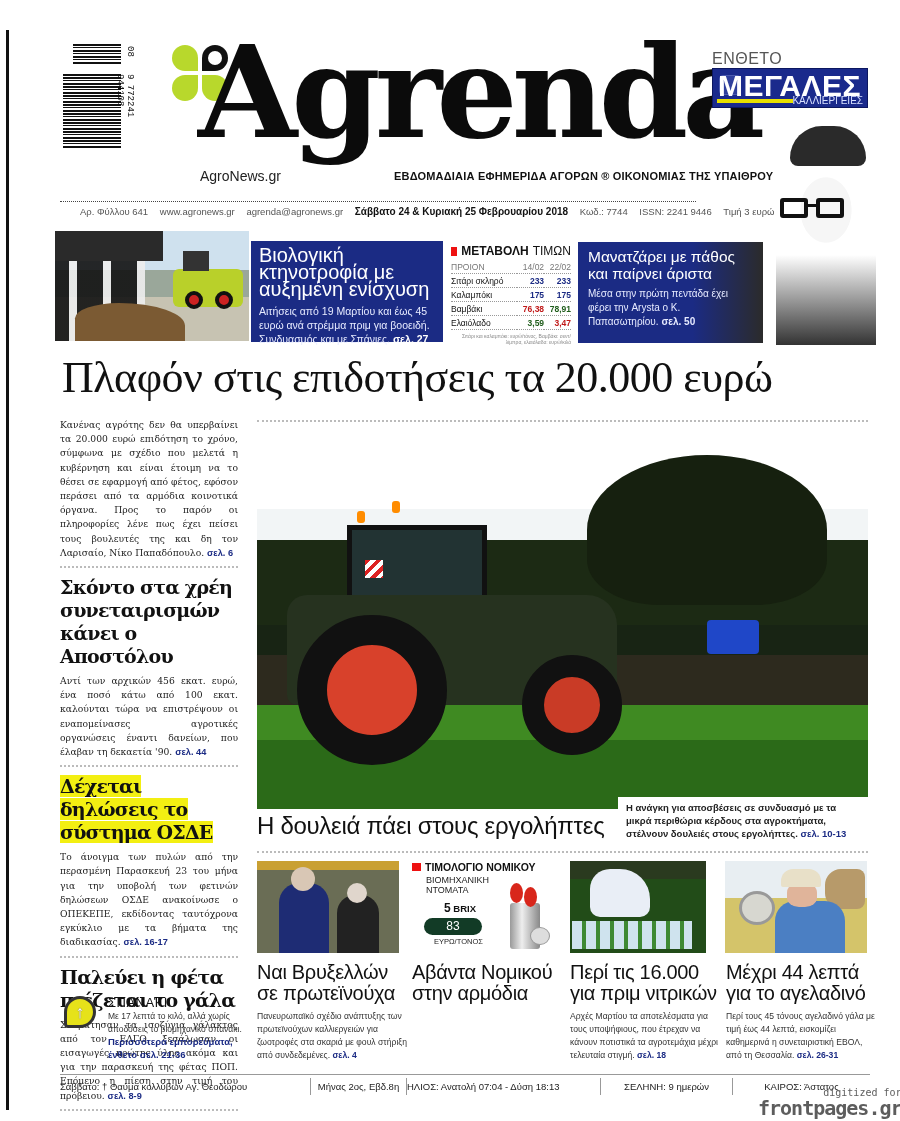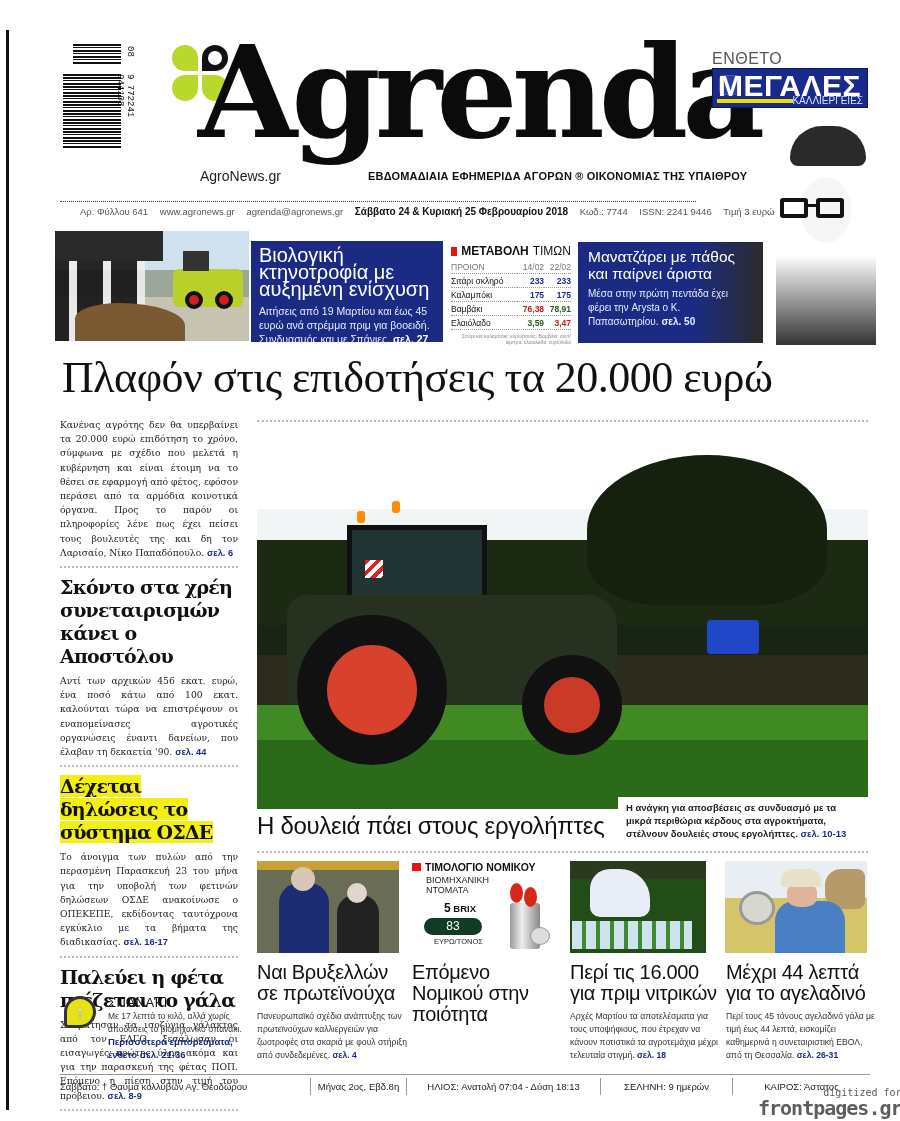--- a/index.html
+++ b/index.html
@@ -20,21 +20,21 @@
   .clover { left: 172px; top: 45px; width: 58px; height: 58px; }
   .clover span { position:absolute; width:26px; height:26px; background:#b8d82c; }
   .clover .a { left:0; top:0; border-radius: 50% 50% 0 50%; }
   .clover .b { left:30px; top:0; border-radius: 50% 50% 50% 0; background:#111; }
   .clover .b::after { content:""; position:absolute; left:6px; top:6px; width:14px; height:14px; border-radius:50%; background:#fff; }
   .clover .c { left:0; top:30px; border-radius: 50% 0 50% 50%; }
   .clover .d { left:30px; top:30px; border-radius: 0 50% 50% 50%; }
 
   .logo { left: 198px; top: 28px; font-family: "DejaVu Serif", serif; font-weight: bold; font-size: 128px; letter-spacing: -6px; line-height: 1; color: #0b0b0b; }
   .site { left: 200px; top: 168px; font-size: 14px; color: #222; }
-  .tagline { left: 368px; top: 170px; font-size: 11px; font-weight: bold; letter-spacing: .2px; color:#111; }
+  .tagline { left: 394px; top: 170px; font-size: 11px; font-weight: bold; letter-spacing: .2px; color:#111; }
   .dotline { height: 0; border-top: 1px dotted #444; }
   .infoline { left: 80px; top: 206px; font-size: 9.5px; color:#555; white-space: nowrap; }
   .infoline span { margin-right: 9px; }
   .infoline b { color:#111; font-size:10px; }
 
   .entheto-label { left: 712px; top: 50px; font-size: 16px; color: #555; letter-spacing: .5px; }
   .megales { left: 712px; top: 68px; width: 156px; height: 40px; background: #1a2a8c; border: 1px solid #0c1760; }
   .megales .big { position:absolute; right:6px; top:0; color:#fff; font-weight:bold; font-size:30px; letter-spacing: .5px; }
   .megales .small { position:absolute; right:4px; top:26px; color:#d8e0ff; font-size:10px; }
   .megales .strip { position:absolute; left:4px; top:30px; width:76px; height:4px; background:#e8e000; }
@@ -153,21 +153,21 @@
   .spinach .t { font-size: 13px; letter-spacing: .5px; color:#111; }
   .spinach p { font-size: 8.5px; line-height: 12.5px; color:#333; }
   .spinach .more { font-weight: bold; font-size: 9.5px; line-height: 13px; color:#1b2b84; }
 
   
   .footer-rule { left: 60px; top: 1074px; width: 810px; border-top: 1px solid #999; }
   .footer { left: 60px; top: 1078px; width: 810px; display:flex; font-size: 9.5px; color:#222; }
   .footer div { padding: 3px 0; }
   .footer .f1 { width: 250px; }
   .footer .f2 { width: 96px; border-left:1px solid #999; text-align:center; }
-  .footer .f3 { width: 194px; border-left:1px solid #999; text-align:center; }
+  .footer .f3 { width: 194px; border-left:1px solid #999; text-align:left; }
   .footer .f4 { width: 132px; border-left:1px solid #999; text-align:center; }
   .footer .f5 { width: 138px; border-left:1px solid #999; text-align:center; }
   .watermark { left: 758px; top: 1088px; text-align:right; color:#5d5d5d; line-height: 1; }
   .watermark .small { font-size: 10px; font-family:"DejaVu Sans Mono",monospace; }
   .watermark .big { font-size: 20px; font-weight: bold; font-family:"DejaVu Sans Mono",monospace; letter-spacing:-1px; }
 </style>
 </head>
 <body>
 
 <div class="abs left-rule"></div>
@@ -345,21 +345,21 @@
     <div class="man"></div>
     <div class="face"></div>
     <div class="hat"></div>
 </div>
 
 <div class="abs story s1">
   <h3>Ναι Βρυξελλών σε πρωτεϊνούχα</h3>
   <p><span>Πανευρωπαϊκό σχέδιο ανάπτυξης των πρωτεϊνούχων καλλιεργειών για ζωοτροφές στα σκαριά με φουλ στήριξη από συνδεδεμένες.</span> <span class="ref">σελ. 4</span></p>
 </div>
 <div class="abs story s2">
-  <h3>Επόμενο Νομικού στην ποιότητα</h3>
+  <h3>Αβάντα Νομικού στην αρμόδια</h3>
 </div>
 <div class="abs story s3">
   <h3>Περί τις 16.000 για πριμ νιτρικών</h3>
   <p><span>Αρχές Μαρτίου τα αποτελέσματα για τους υποψήφιους, που έτρεχαν να κάνουν ποτιστικά τα αγροτεμάχια μέχρι τελευταία στιγμή.</span> <span class="ref">σελ. 18</span></p>
 </div>
 <div class="abs story s4">
   <h3>Μέχρι 44 λεπτά για το αγελαδινό</h3>
   <p><span>Περί τους 45 τόνους αγελαδινό γάλα με τιμή έως 44 λεπτά, εισκομίζει καθημερινά η συνεταιριστική ΕΒΟΛ, από τη Θεσσαλία.</span> <span class="ref">σελ. 26-31</span></p>
 </div>
 

